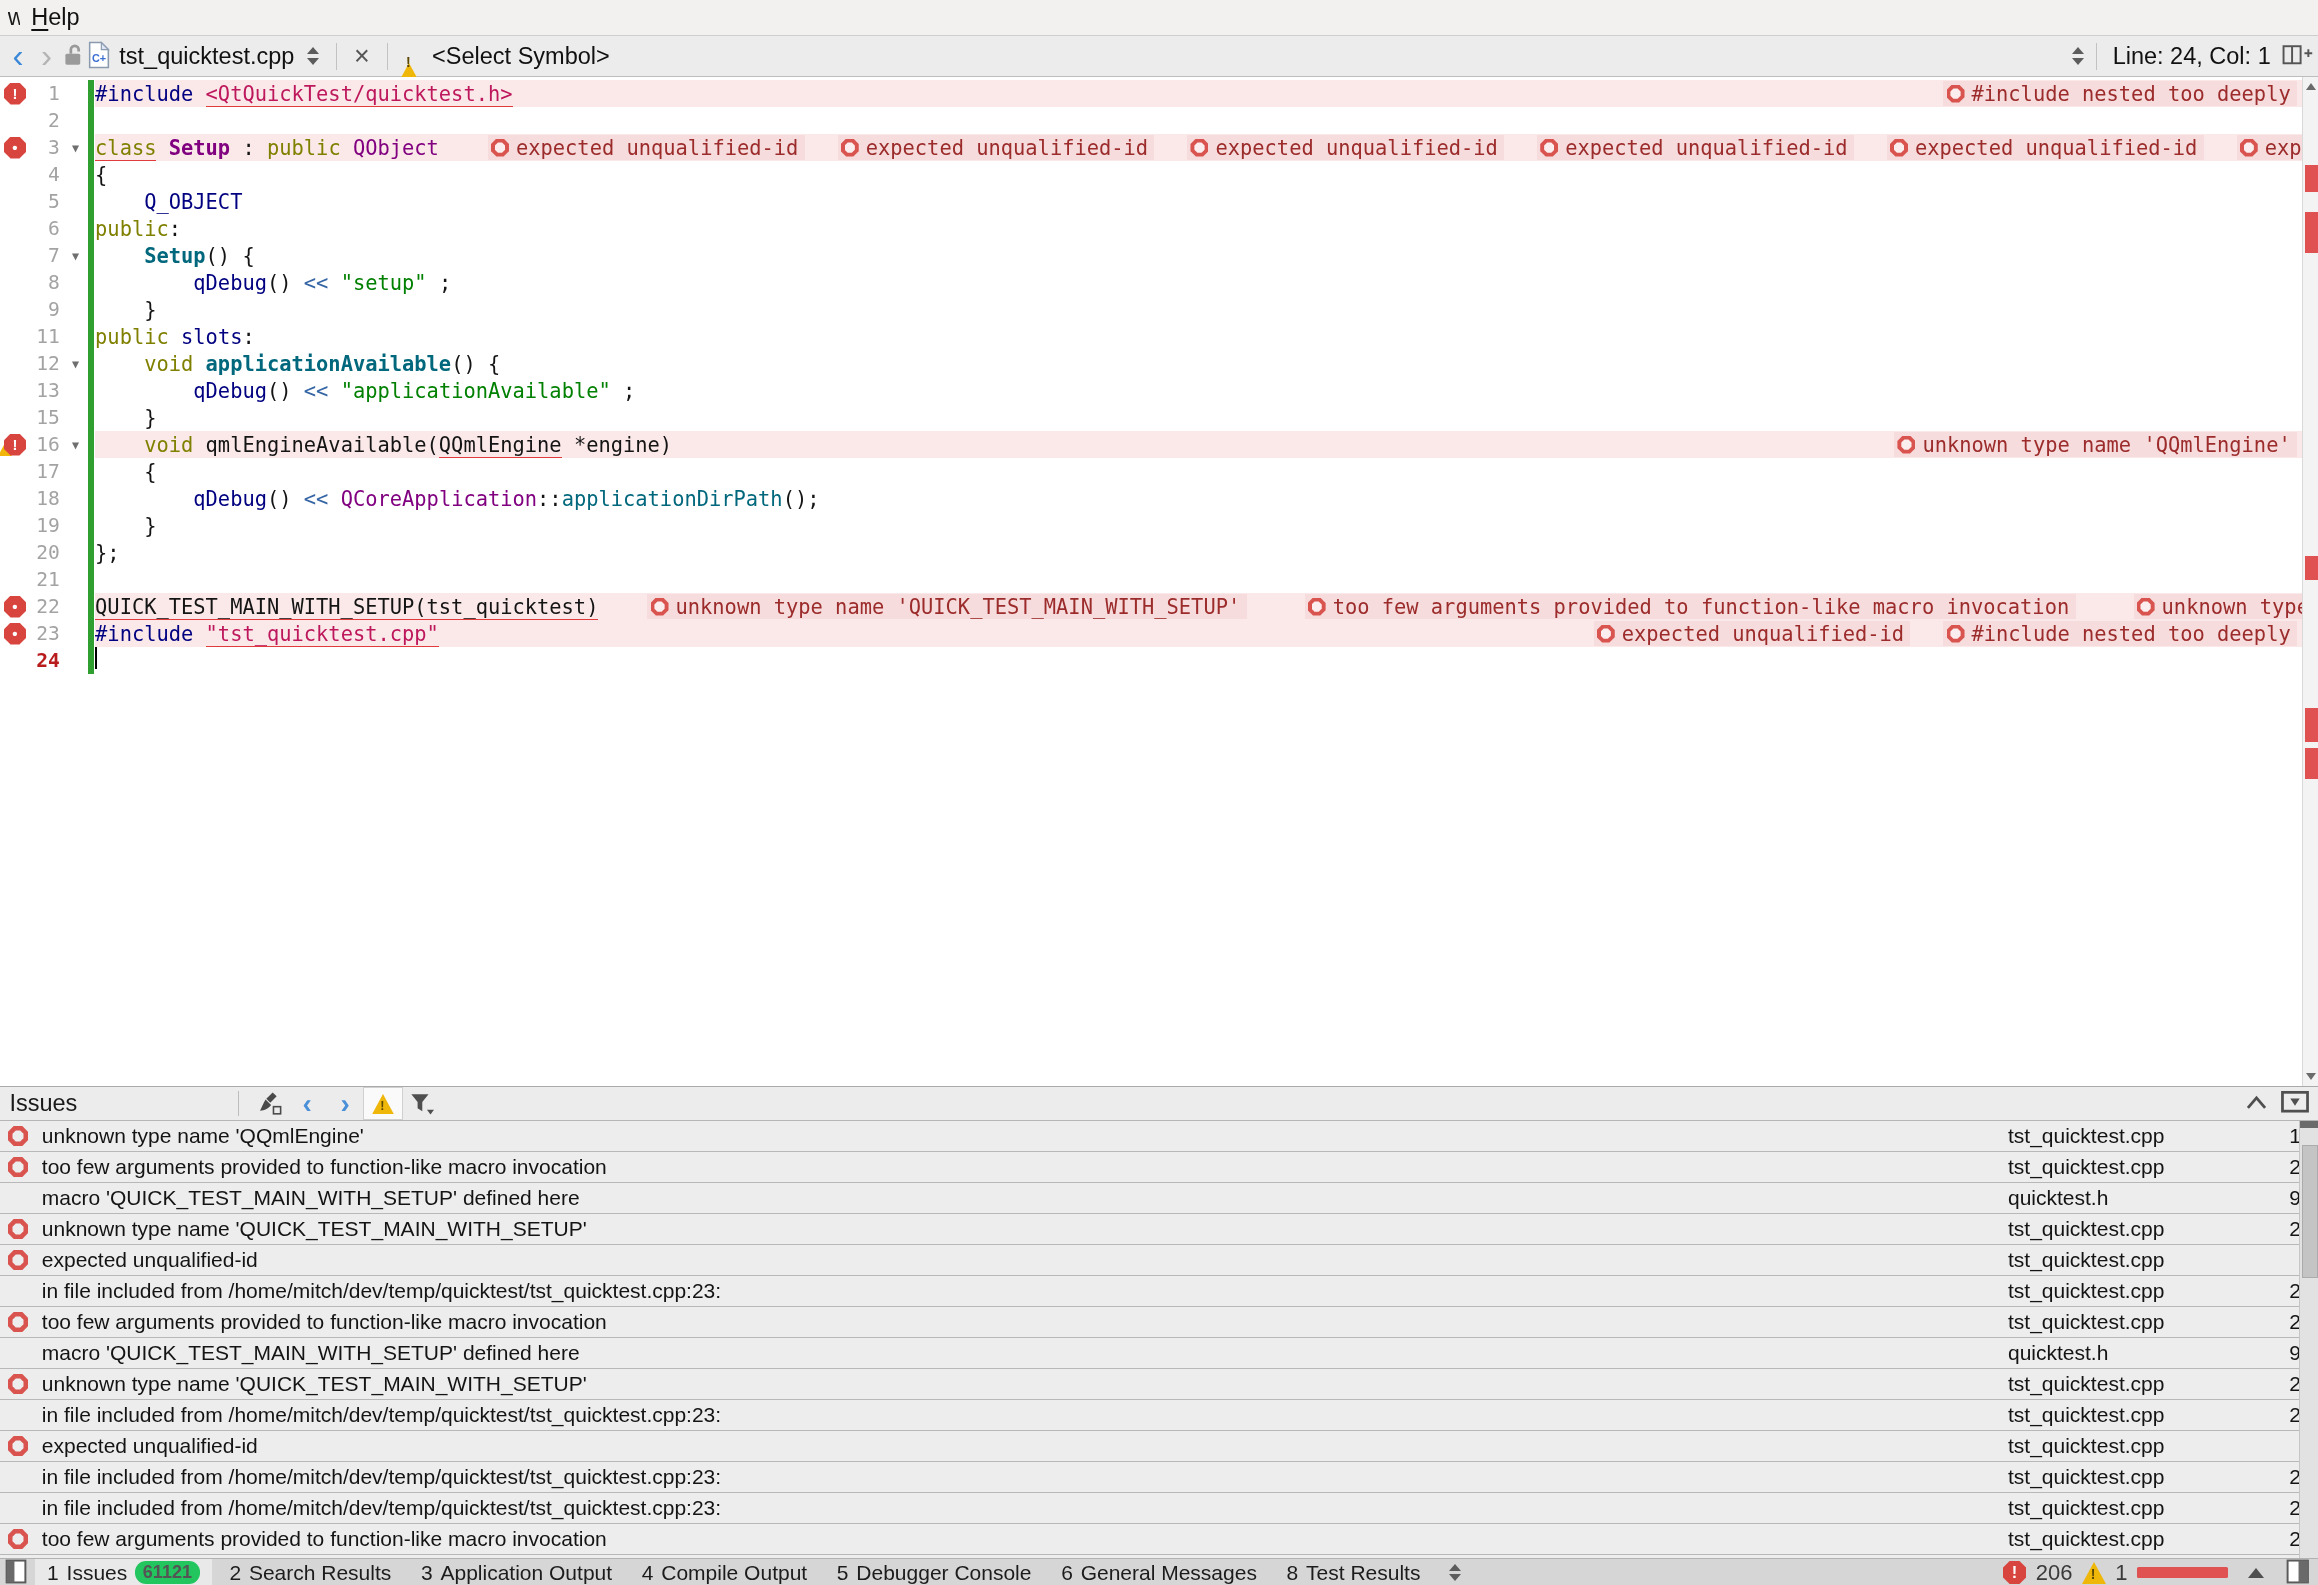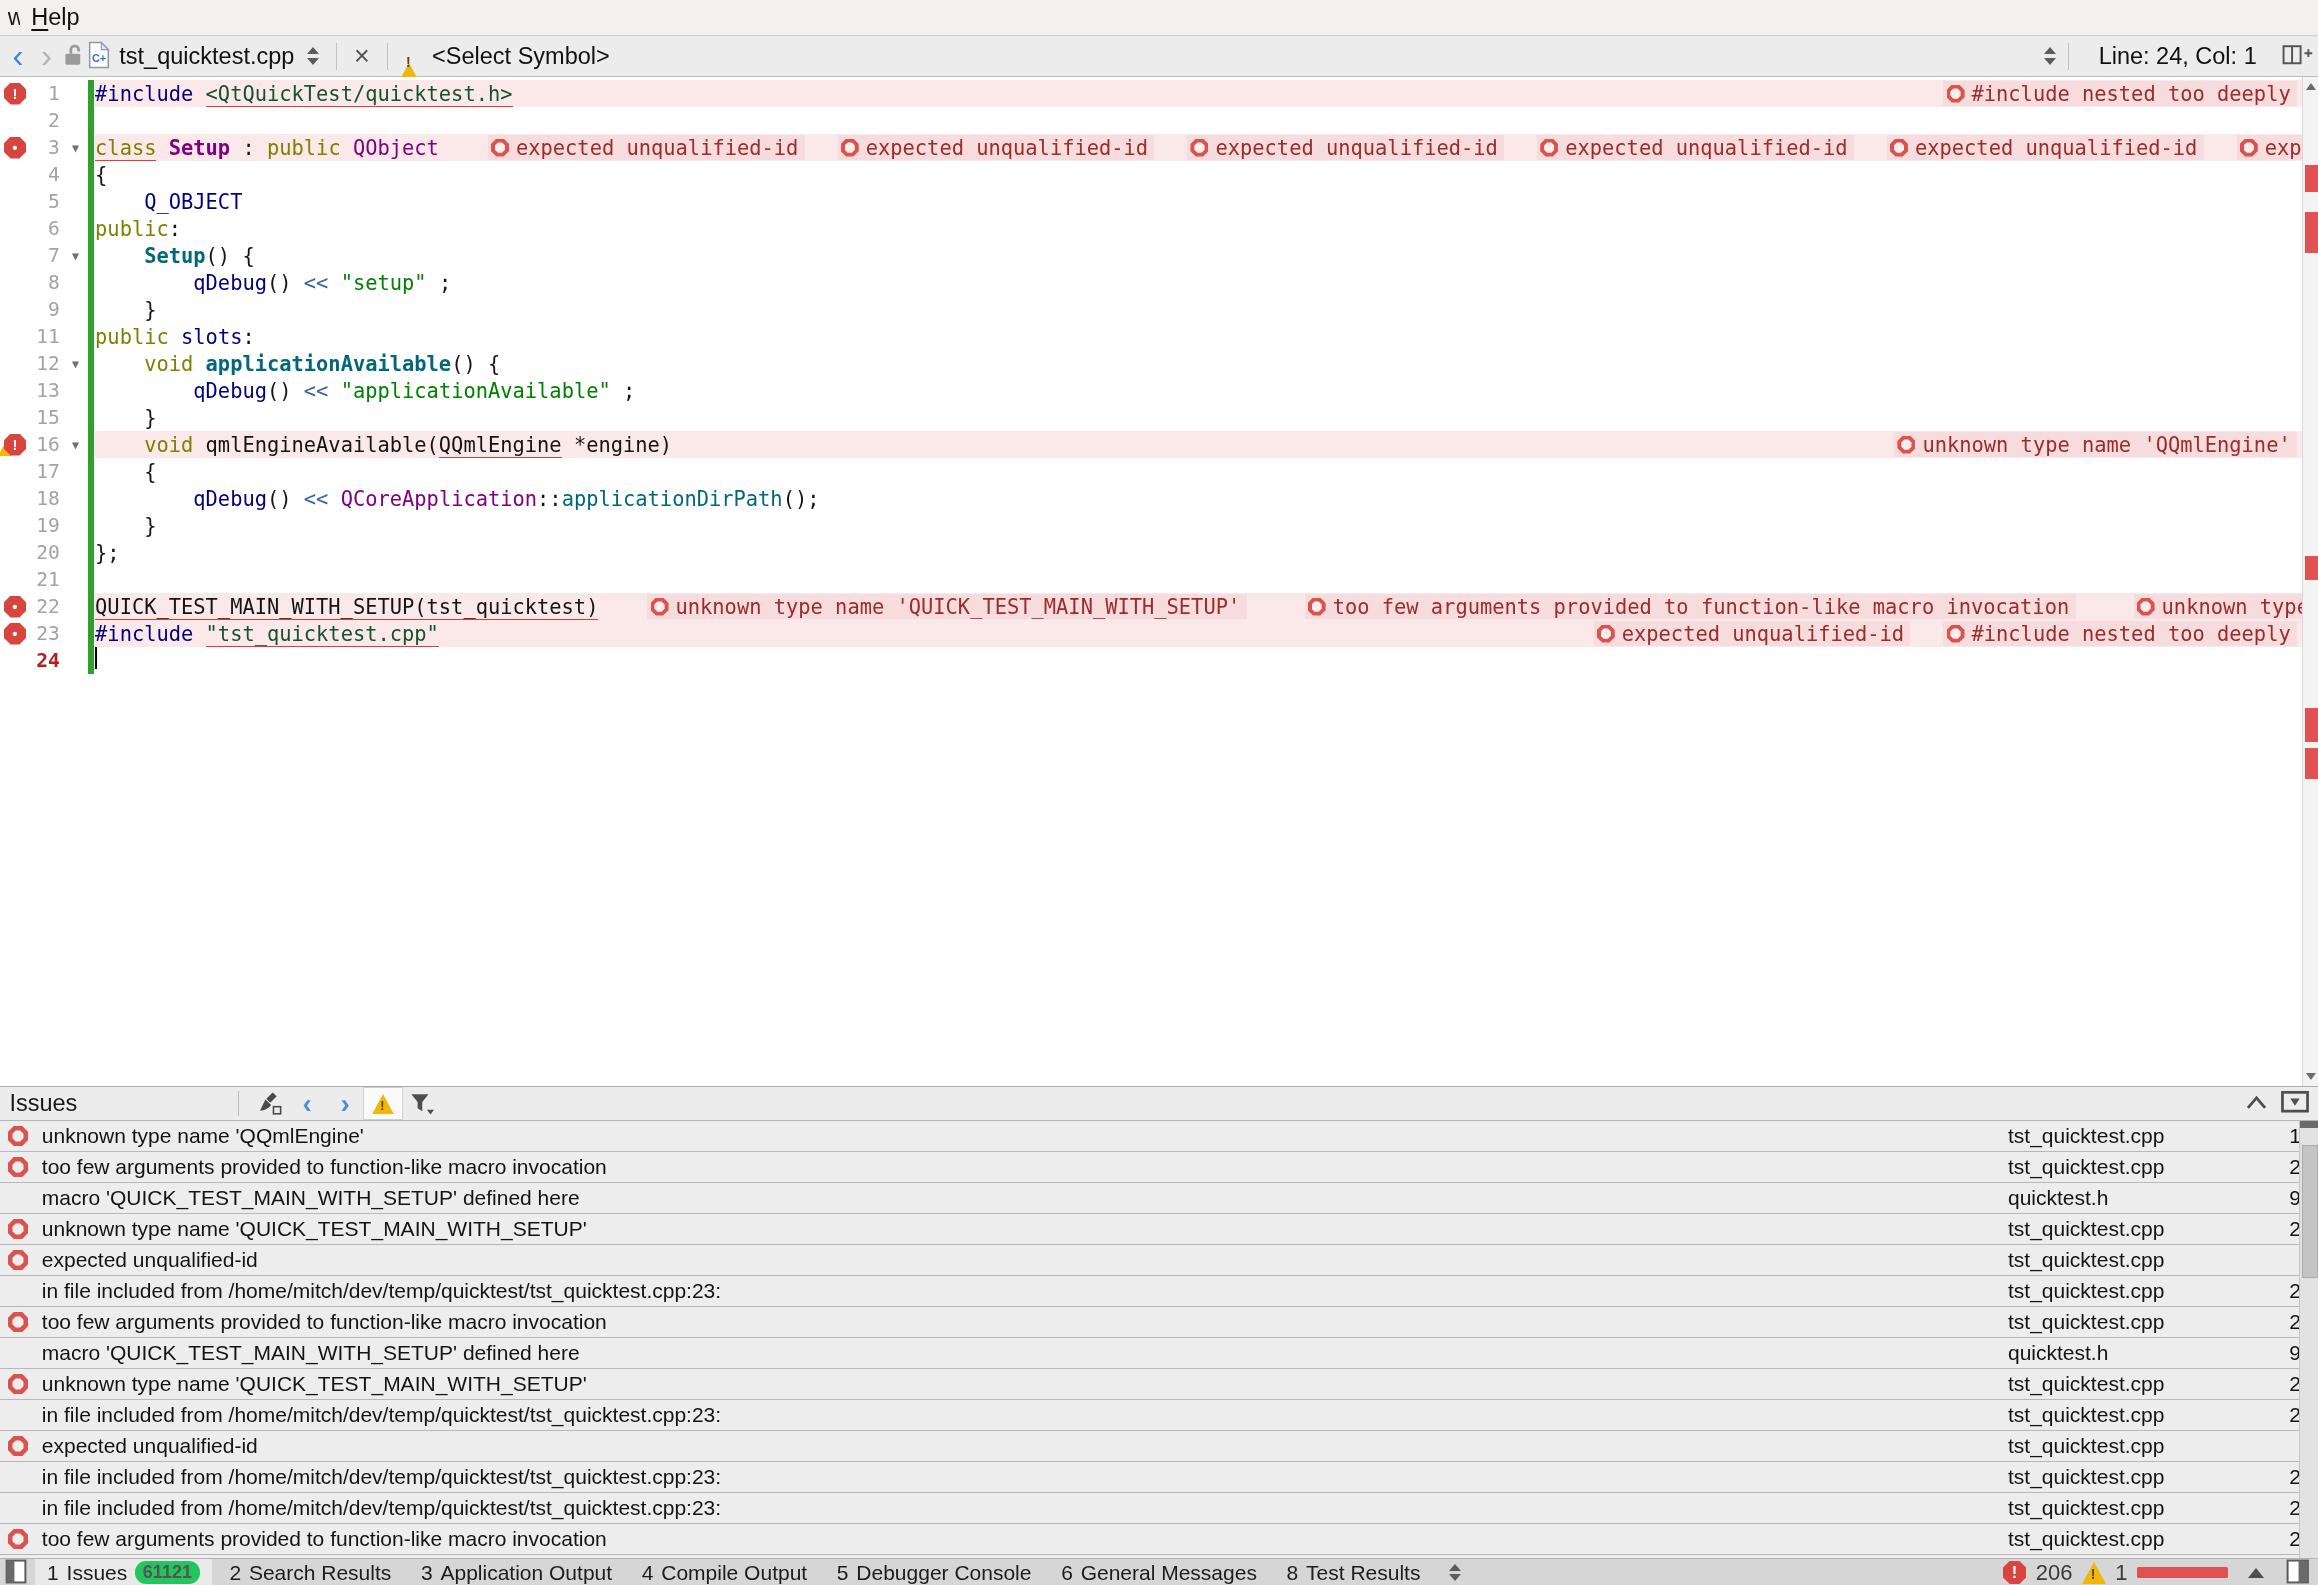--- a/index.html
+++ b/index.html
@@ -18,37 +18,37 @@
   .nav-back { color:#3c88d8; font-size:33px; padding:0 6.3px; }
   .nav-fwd  { color:#b4b4b4; font-size:33px; padding:0 6.3px; }
   .tb-sep { width:0.8px; height:27px; background:#c2c2c2; margin:0 4.7px; }
   .fname { font-size:23.5px; color:#111; margin-left:4.7px; }
   .spinner { display:inline-flex; flex-direction:column; gap:3.9px; margin:0 7.8px; }
   .spinner i { width:0; height:0; border-left:6.3px solid transparent; border-right:6.3px solid transparent; }
   .spinner .up { border-bottom:7px solid #5c5c5c; }
   .spinner .dn { border-top:7px solid #5c5c5c; }
   .close-x { font-size:27px; color:#555; padding:0 7.8px; }
   .selsym { font-size:23.5px; color:#111; margin-left:6.3px; }
-  .linecol { font-size:23.5px; color:#111; margin:0 25px; }
+  .linecol { font-size:23.5px; color:#111; margin:0 11px; }
   .right-group { margin-left:auto; display:flex; align-items:center; }
 
   
   .editor { position:relative; height:1009px; background:#fff; overflow:hidden; }
   .code-lines { padding-top:3.1px; }
   .code-line { height:27px; display:flex; align-items:center; font-family:"DejaVu Sans Mono", monospace; font-size:20.4px; }
   .cell-icon { width:30px; display:flex; justify-content:center; align-items:center; position:relative; flex:none; }
   .cell-num { width:33px; text-align:right; color:#a3a3a3; font-size:19.6px; flex:none; padding-right:3.1px; }
   .cell-num.cur { color:#b91c1c; font-weight:bold; }
   .cell-fold { width:25px; text-align:center; color:#6f6f6f; font-size:11.7px; flex:none; }
   .cell-bar { width:5.5px; height:27px; flex:none; margin-right:1.6px; }
   .cell-bar.on { background:#2fa02f; }
   .line-body { flex:1; display:flex; align-items:center; white-space:pre; overflow:hidden; height:27px; padding-right:22px; }
   .line-body.err { background:#fbe9e9; }
   .code { white-space:pre; }
-  .tk-pp { color:#000080; } .tk-inc { color:#14532d; }
+  .tk-pp { color:#000080; } .tk-inc { color:#be185d; }
   .tk-kw { color:#808000; } .tk-type { color:#800080; }
   .tk-typeb { color:#800080; font-weight:bold; }
   .tk-fn { color:#00677c; } .tk-fnb { color:#00677c; font-weight:bold; }
   .tk-qt { color:#000080; } .tk-str { color:#008000; }
   .tk-op { color:#3465a4; } .tk-pl { color:#141414; }
   .u { border-bottom:3.1px solid #e23b3b; padding-bottom:0px; }
   .caret { display:inline-block; width:2.3px; height:22px; background:#000; }
 
   .mi { width:22px; height:22px; background:#d8453e; clip-path:polygon(30% 0,70% 0,100% 30%,100% 70%,70% 100%,30% 100%,0 70%,0 30%);
         color:#fff; font-size:15px; font-weight:bold; display:flex; align-items:center; justify-content:center; font-family:"Liberation Sans",sans-serif; }

